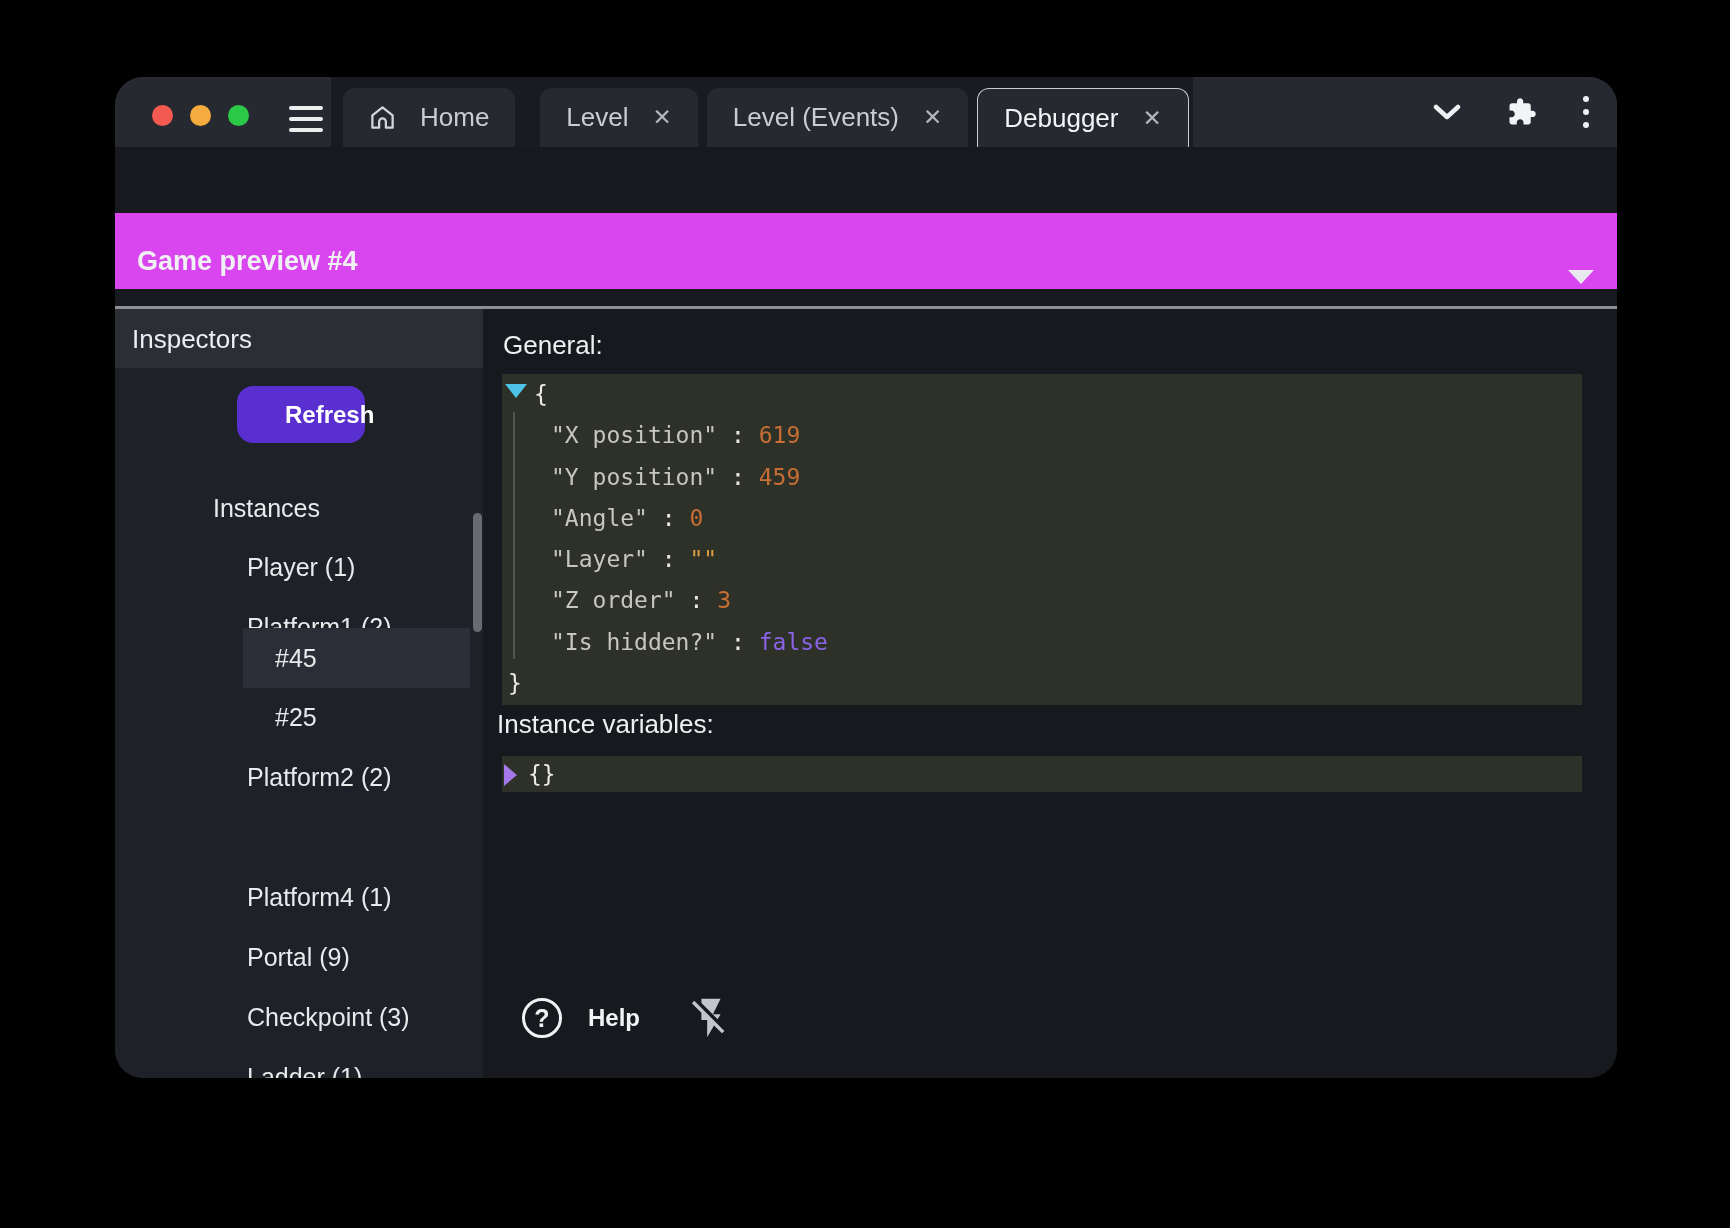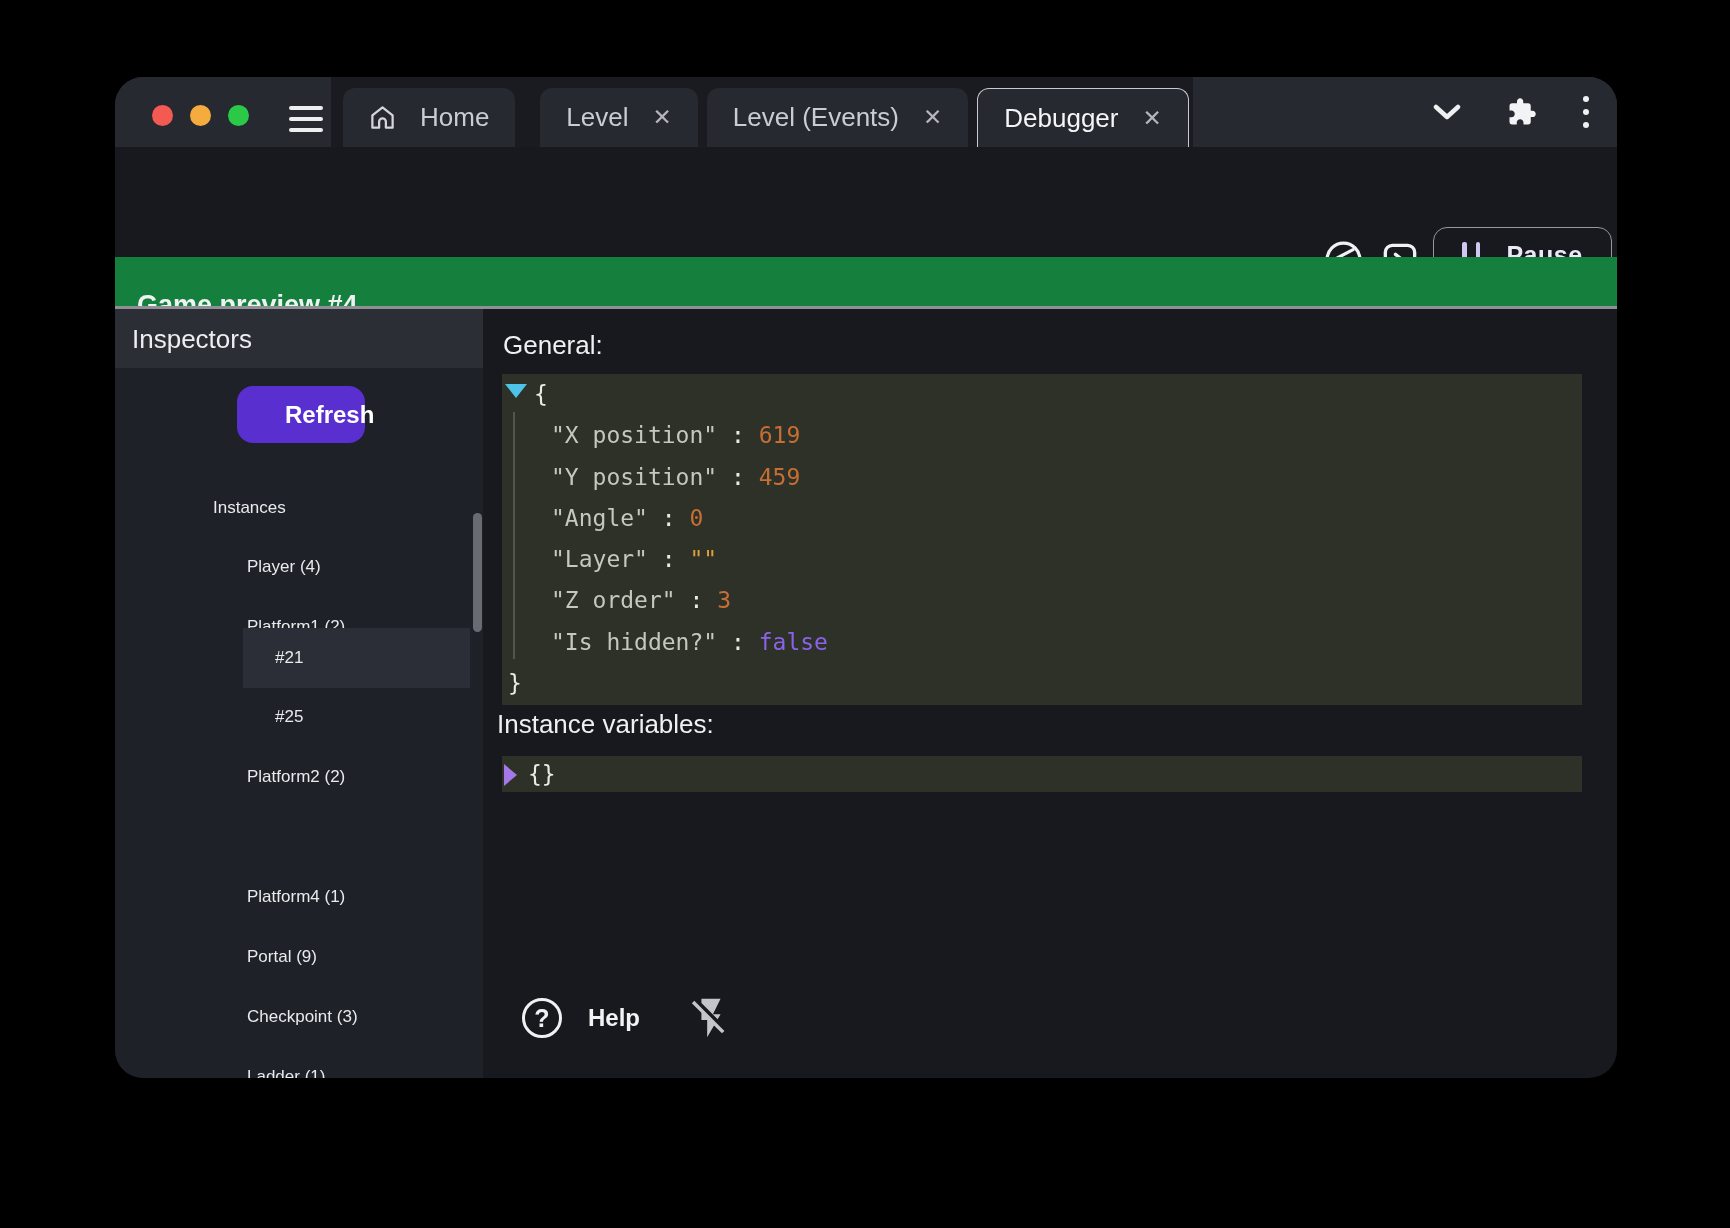--- a/index.html
+++ b/index.html
@@ -51,36 +51,36 @@
   .profiler-ico{left:1208px;top:92px;}
   .console-ico{left:1265px;top:93px;}
   .pause-btn{position:absolute;left:1318px;top:80px;width:179px;height:57px;
     border:1.5px solid #9597a1;border-radius:14px;background:transparent;
     display:flex;align-items:center;justify-content:center;gap:26px;cursor:pointer;}
   .pause-bars{display:flex;gap:9px;}
   .pause-bars i{width:4.5px;height:27px;background:#cfc7ef;border-radius:2px;}
   .pause-label{font-size:25px;font-weight:700;color:#ece8f8;letter-spacing:.5px;}
 
   
-  .previewbar{position:absolute;left:0;top:136px;width:1502px;height:76px;background:#15803d;cursor:pointer;margin-top:44px;}
+  .previewbar{position:absolute;left:0;top:136px;width:1502px;height:76px;background:#d946ef;cursor:pointer;}
   .preview-title{position:absolute;left:22px;top:0;height:93px;line-height:96px;
     font-size:27px;font-weight:600;color:#f0f1f3;}
   .preview-caret{position:absolute;left:1453px;top:57px;width:0;height:0;
     border-left:13px solid transparent;border-right:13px solid transparent;border-top:14px solid #e8eaed;}
   .divider{position:absolute;left:0;top:229px;width:1502px;height:3px;background:#8e9096;}
 
   
   .content{position:absolute;left:0;top:232px;width:1502px;height:769px;}
   .sidebar{position:absolute;left:0;top:0;width:368px;height:769px;background:#1e2127;}
   .sidebar-header{position:absolute;left:0;top:0;width:368px;height:59px;background:#2b2e35;
     font-size:26px;color:#eceef0;line-height:60px;padding-left:17px;}
   .refresh-btn{position:absolute;left:122px;top:77px;width:128px;height:57px;border:none;
     border-radius:16px;background:var(--accent-purple);color:#fff;font-size:24px;font-weight:700;
     font-family:"Liberation Sans",sans-serif;cursor:pointer;padding-left:48px;}
-  .tree-row{position:absolute;height:60px;line-height:60px;font-size:17px;color:#e8eaec;cursor:pointer;white-space:nowrap;}
+  .tree-row{position:absolute;height:60px;line-height:60px;font-size:25px;color:#e8eaec;cursor:pointer;white-space:nowrap;}
   .tree-row.selected{background:#2b2e36;left:128px;width:227px;padding-left:32px;}
   .scroll-thumb{position:absolute;left:358px;top:204px;width:9px;height:119px;border-radius:5px;background:#696b72;}
 
   .main{position:absolute;left:368px;top:0;width:1134px;height:602px;background:#17191e;}
   .section-label{position:absolute;font-size:26px;font-weight:500;color:#eef0f2;}
   .general-label{left:20px;top:21px;}
   .instvars-label{left:14px;top:400px;}
 
   .codeblock{position:absolute;left:19px;width:1080px;background:#2e3128;
     font-family:"DejaVu Sans Mono","Liberation Mono",monospace;font-size:23px;color:#e9e9e5;}
@@ -192,23 +192,23 @@
     </div>
     <div class="divider"></div>
 
     <div class="content">
 
       <aside class="sidebar">
         <div class="sidebar-header">Inspectors</div>
         <button class="refresh-btn">Refresh</button>
 
         <div class="tree-row" style="left:98px;top:169px;">Instances</div>
-        <div class="tree-row" style="left:132px;top:228px;">Player (4)</div>
+        <div class="tree-row" style="left:132px;top:228px;">Player (1)</div>
         <div class="tree-row" style="left:132px;top:288px;">Platform1 (2)</div>
-        <div class="tree-row selected" style="top:319px;">#21</div>
+        <div class="tree-row selected" style="top:319px;">#45</div>
         <div class="tree-row" style="left:160px;top:378px;">#25</div>
         <div class="tree-row" style="left:132px;top:438px;">Platform2 (2)</div>
         <div class="tree-row" style="left:132px;top:558px;">Platform4 (1)</div>
         <div class="tree-row" style="left:132px;top:618px;">Portal (9)</div>
         <div class="tree-row" style="left:132px;top:678px;">Checkpoint (3)</div>
         <div class="tree-row" style="left:132px;top:738px;">Ladder (1)</div>
 
         <div class="scroll-thumb"></div>
       </aside>
 

